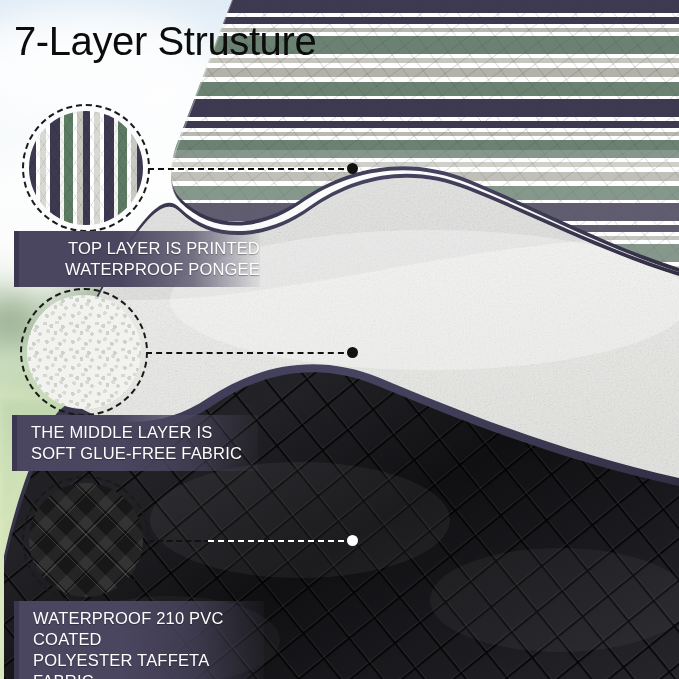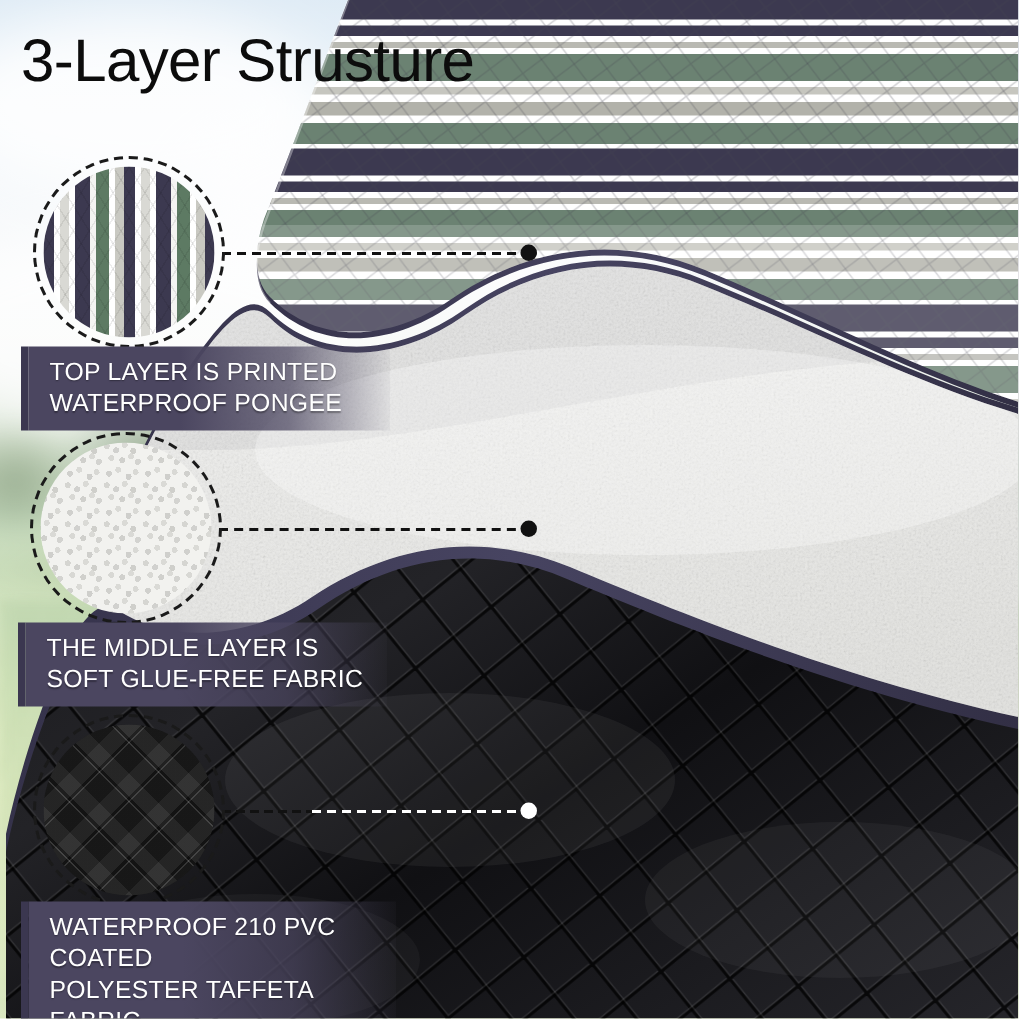--- a/index.html
+++ b/index.html
@@ -232,21 +232,21 @@
     color: #ffffff;
     font-size: 16.5px;
     line-height: 21px;
     letter-spacing: .2px;
     background: linear-gradient(90deg,
       #4b4660 0%, #4b4660 42%, rgba(75,70,96,.72) 72%, rgba(95,92,112,.06) 100%);
     border-left: 5px solid #3b3750;
     text-shadow: 0 1px 1px rgba(0,0,0,.35);
     white-space: pre-line;
   }
-  #caption-top { left: 14px; top: 231px; width: 246px; }
+  #caption-top { left: 14px; top: 231px; width: 246px; text-align: right; }
   #caption-mid { left: 12px; top: 415px; width: 246px; }
   #caption-bot { left: 14px; top: 601px; width: 250px; }
 </style>
 </head>
 <body>
 
 <div id="stage">
 
   <div class="bg-base"></div>
   <div class="cloud c1"></div>
@@ -387,21 +387,21 @@
         <rect x="0" y="-20" width="679" height="300" fill="url(#pat-stripes)"></rect>
         <rect x="0" y="-20" width="679" height="300" fill="url(#pat-quilt-light)"></rect>
 
         <path d="M0,150 L679,150 L679,275 L0,275 Z" fill="rgba(255,255,255,.18)"></path>
       </g>
 
       <path d="M236,-10 C216,42 196,98 176,150 C170,168 168,190 180,202" fill="none" stroke="rgba(255,255,255,.35)" stroke-width="1.5"></path>
     </g>
   </svg>
 
-  <div class="title">3-Layer Strusture</div>
+  <div class="title">7-Layer Strusture</div>
 
   <div class="leader" style="left:148px; top:168px; width:206px;"></div>
   <div class="dot" style="left:347px; top:163px;"></div>
 
   <div class="leader" style="left:146px; top:352px; width:208px;"></div>
   <div class="dot" style="left:347px; top:347px;"></div>
 
   <div class="leader" style="left:148px; top:540px; width:62px;"></div>
   <div class="leader light" style="left:208px; top:540px; width:146px;"></div>
   <div class="dot light" style="left:347px; top:535px;"></div>

